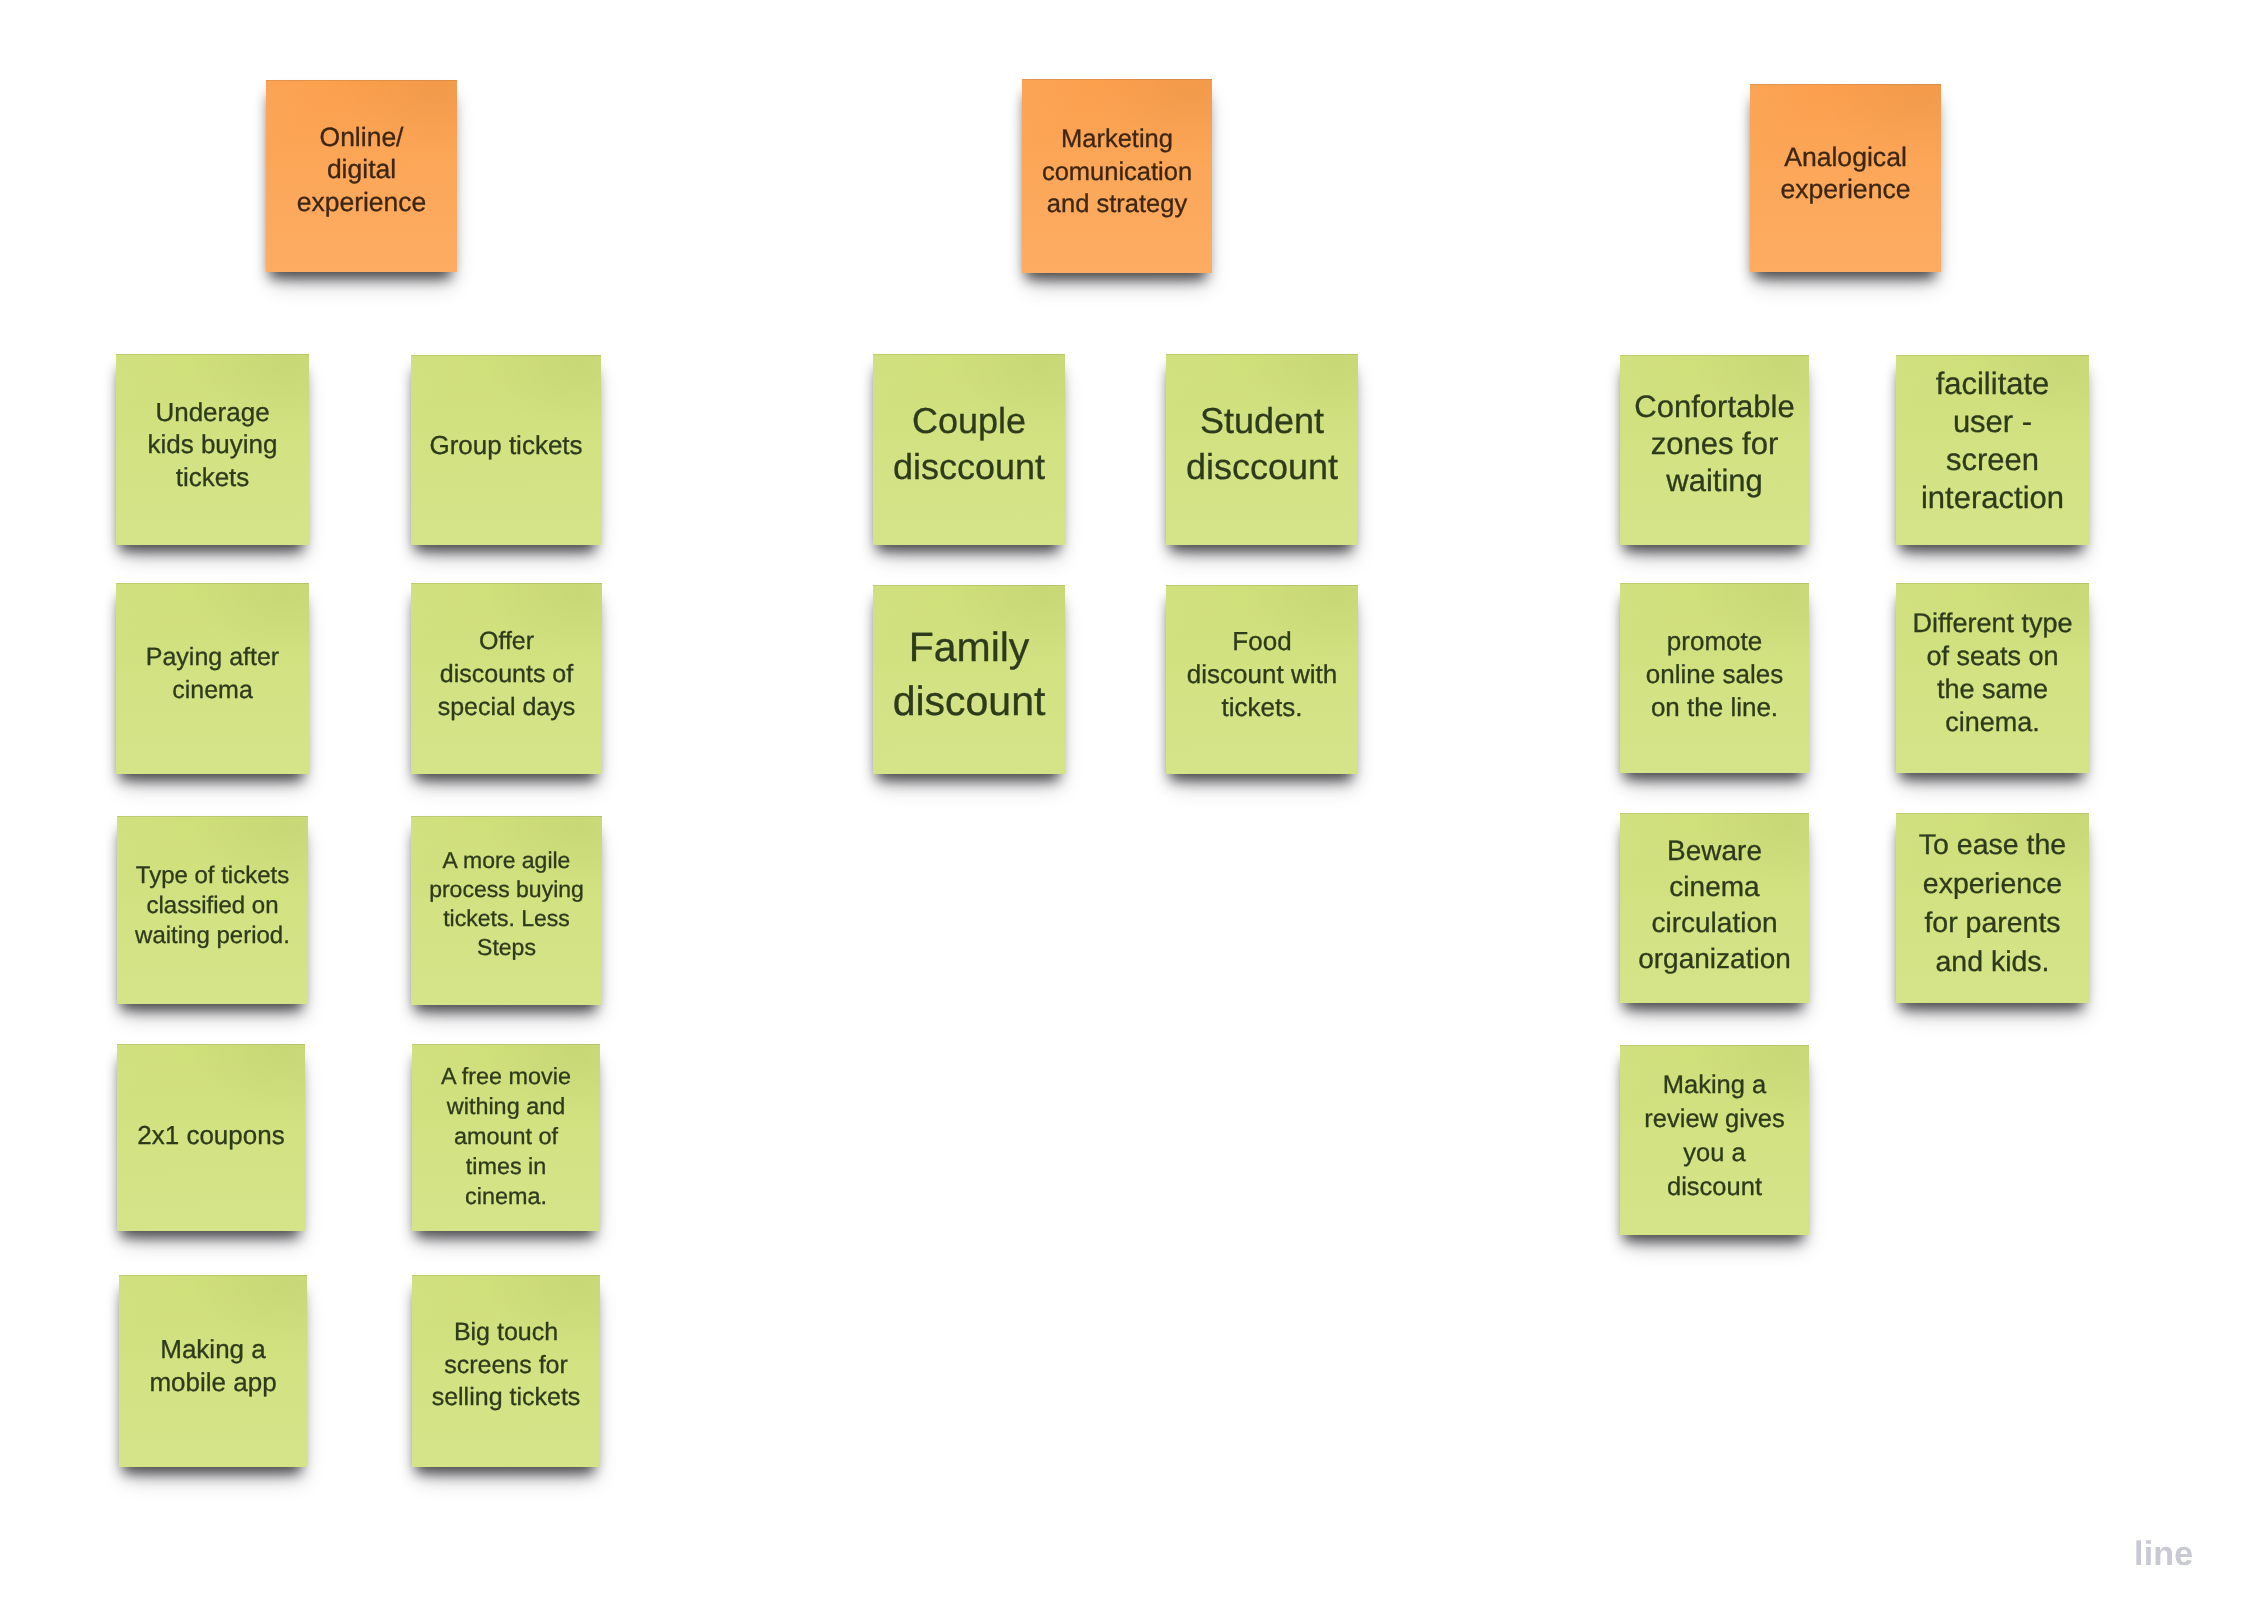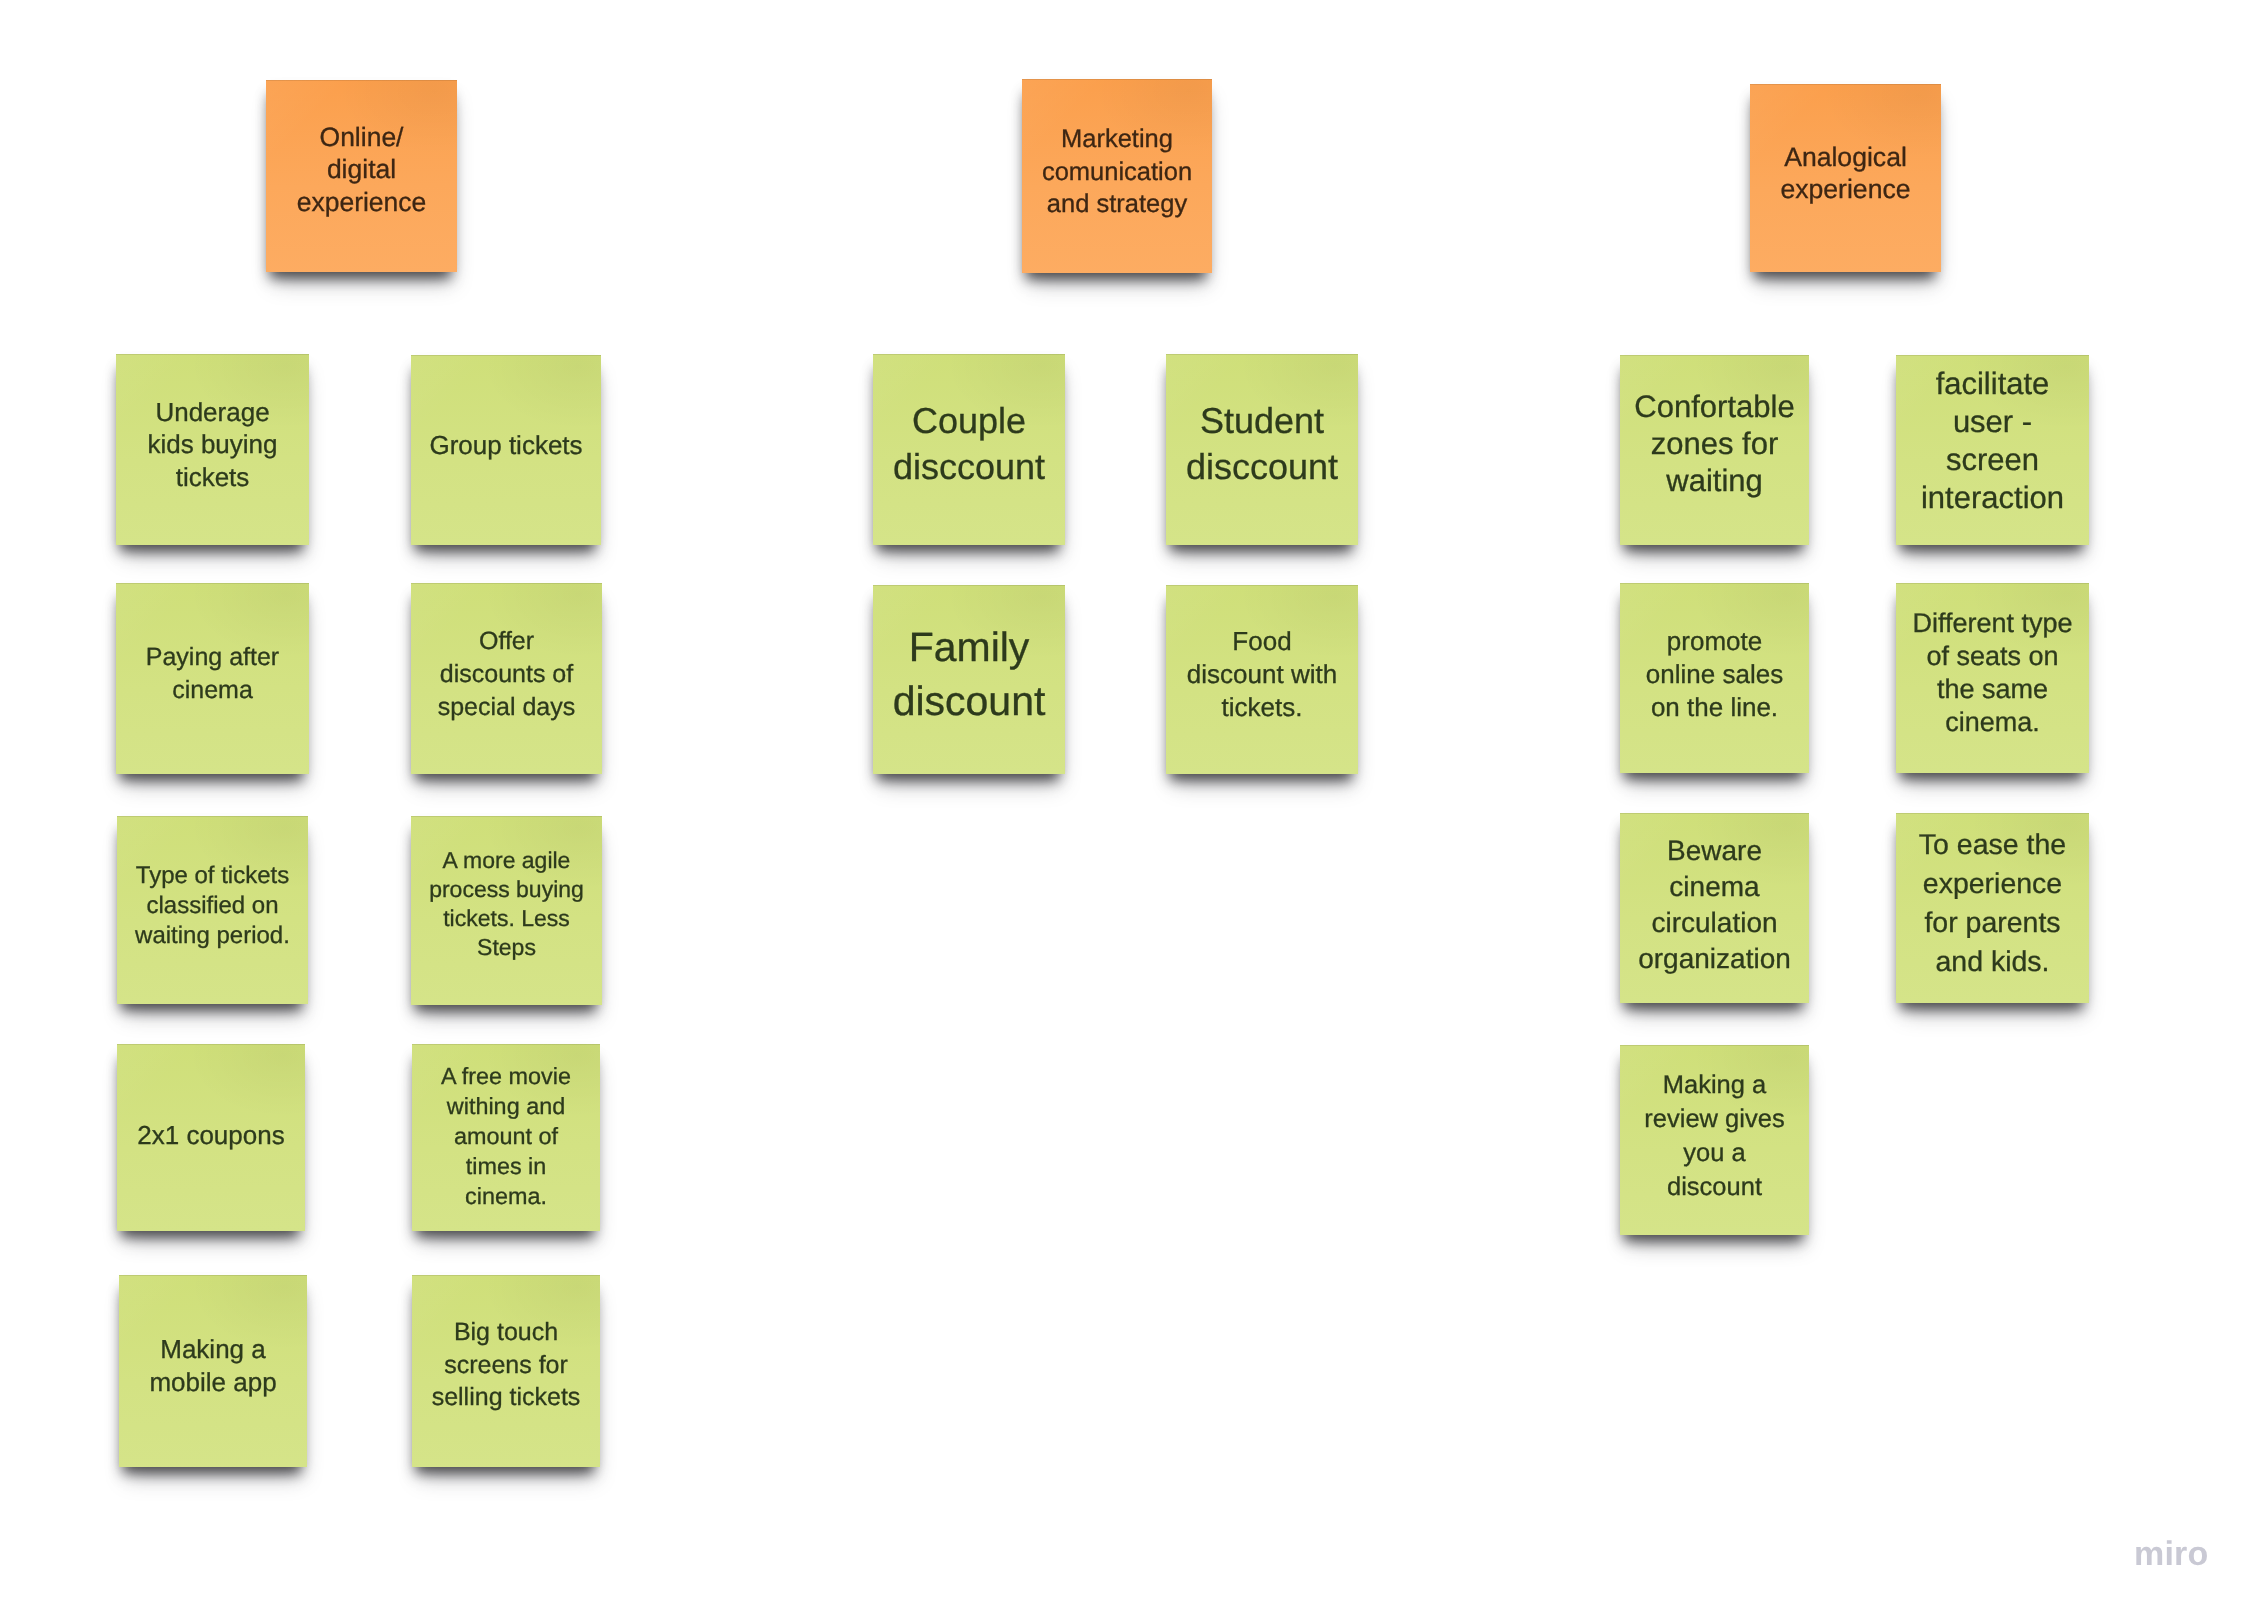--- a/index.html
+++ b/index.html
@@ -214,14 +214,14 @@
 
   <div class="note green" style="left:1620px; top:1045px; width:189px; height:190px;">
     <div class="txt" style="font-size:25.5px; line-height:34px; padding:0 9.6px; top:-3.8px;">Making a
 review gives
 you a
 discount</div>
   </div>
 
 </div>
 
-<div class="miro-logo" style="left:2134px; top:1537px;">miro</div>
+<div class="miro-logo" style="left:2134px; top:1537px;">line</div>
 
 
 </body></html>

